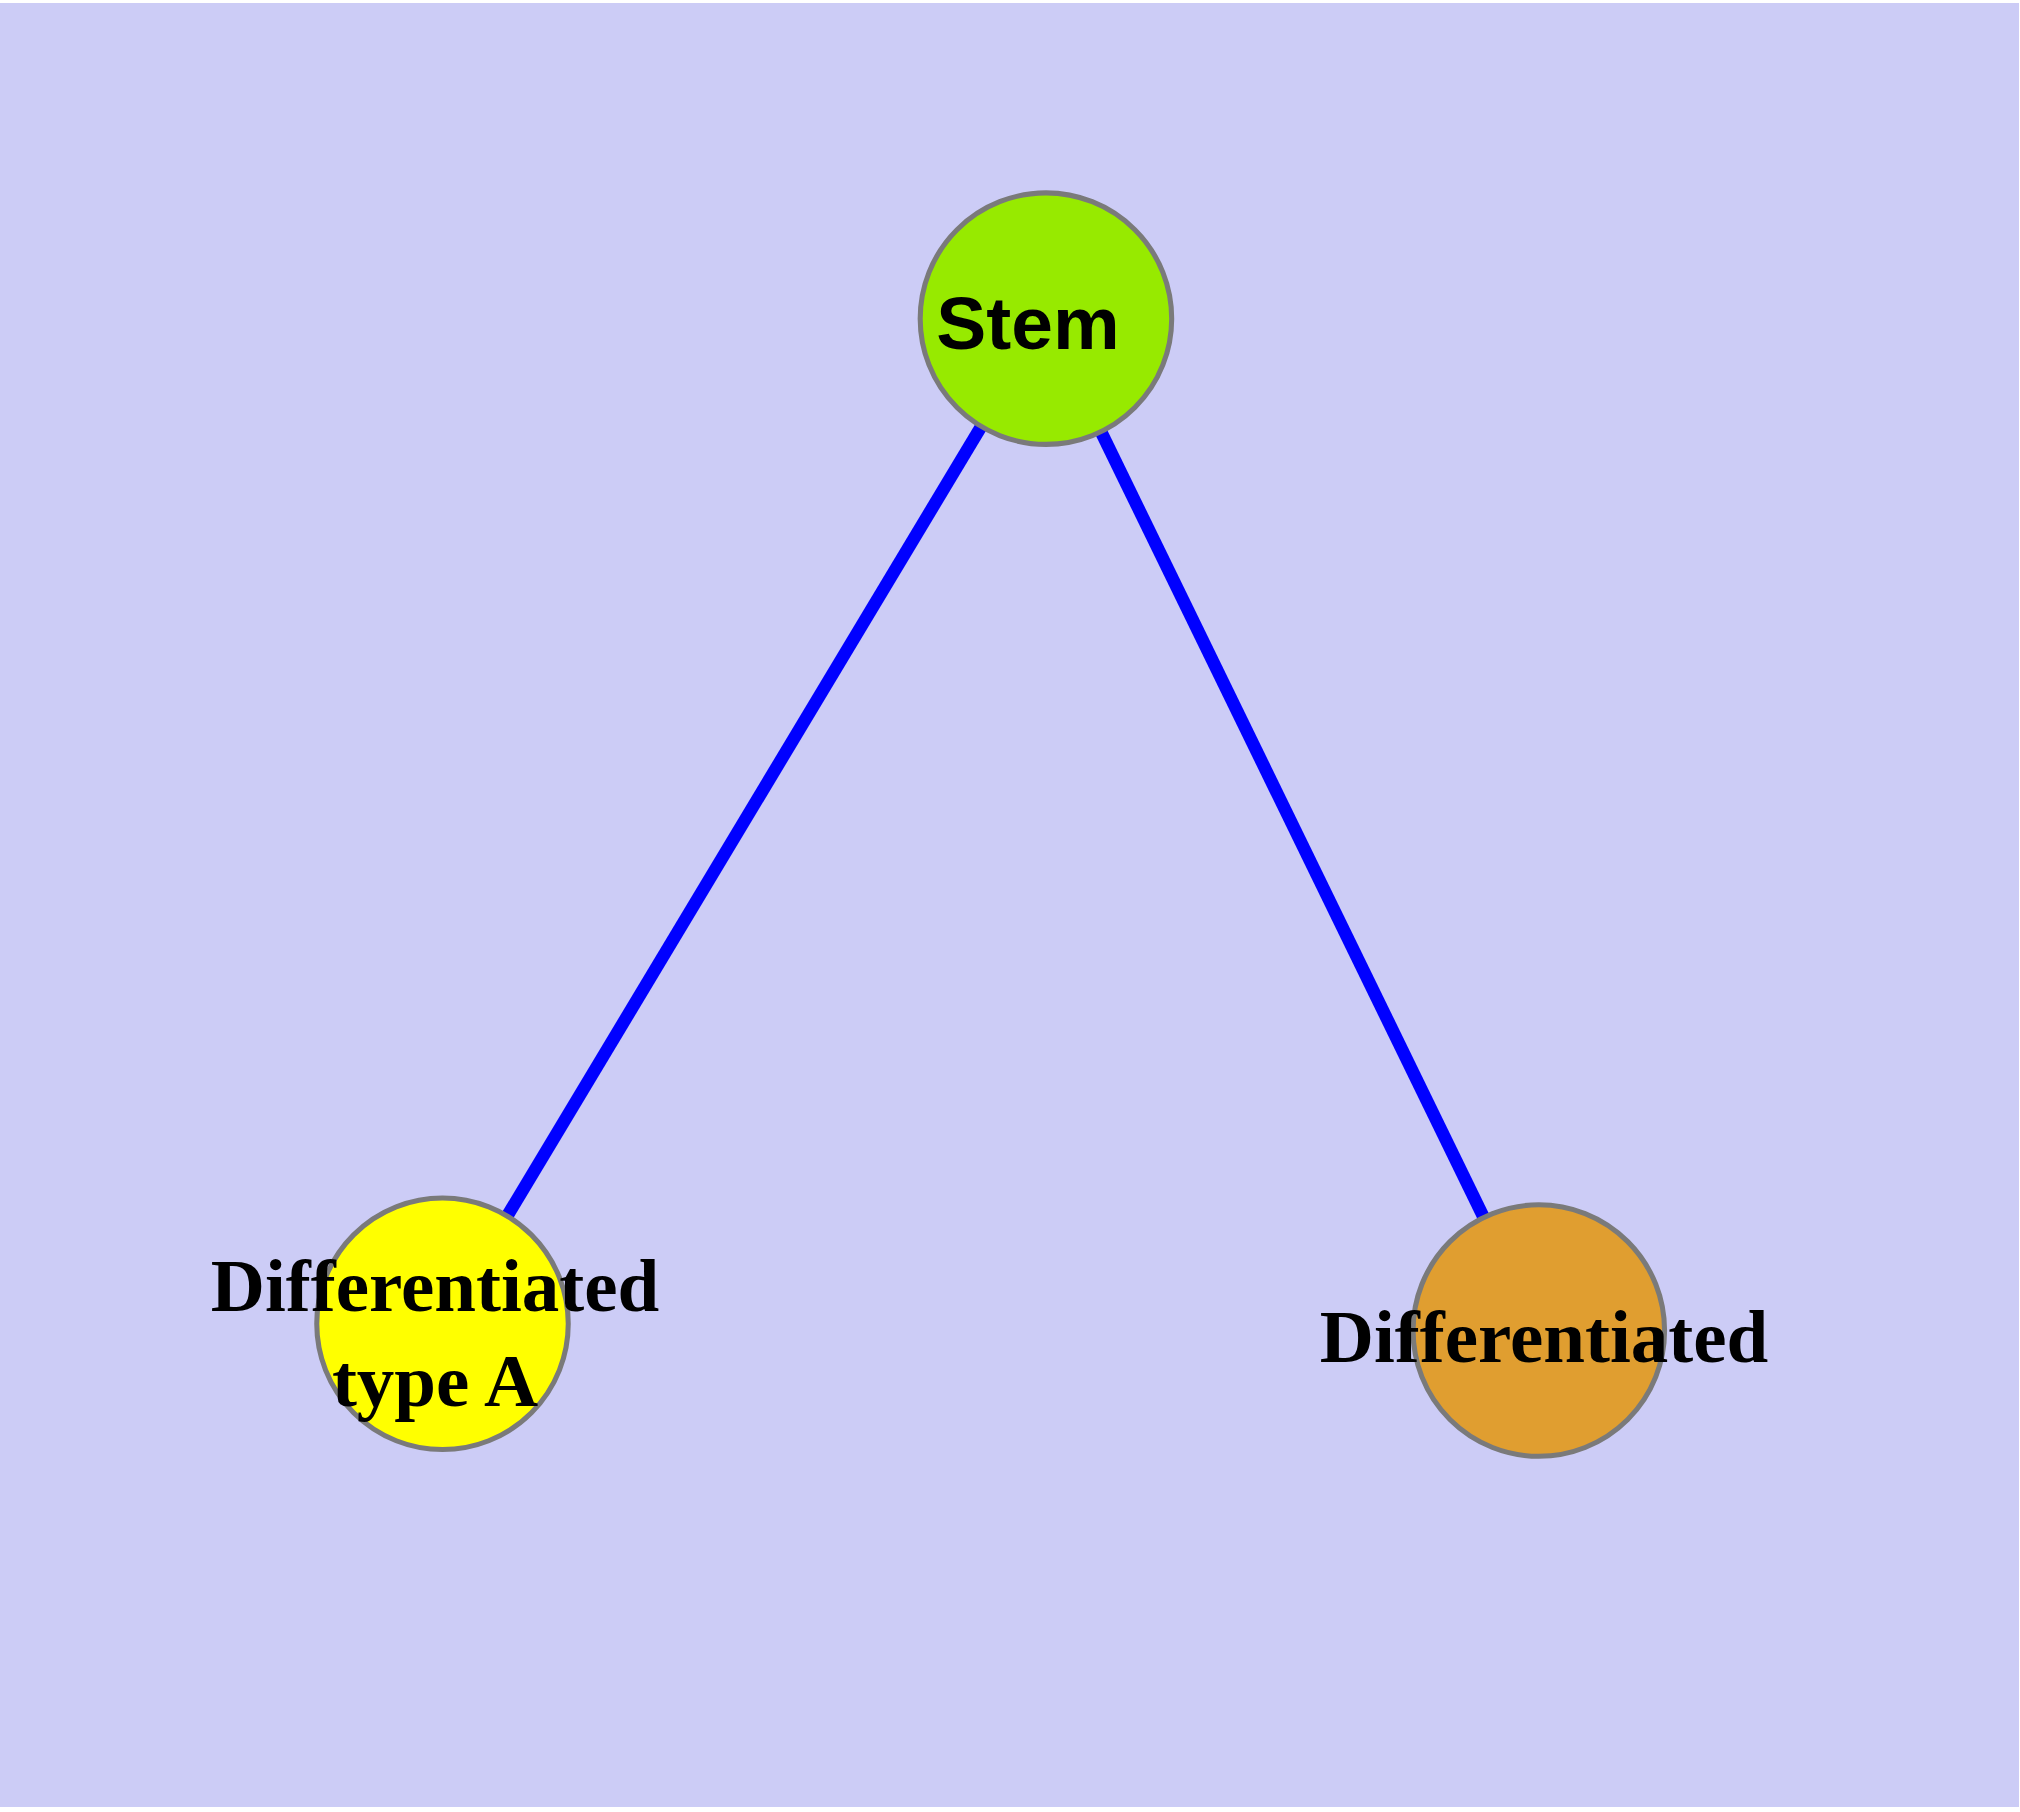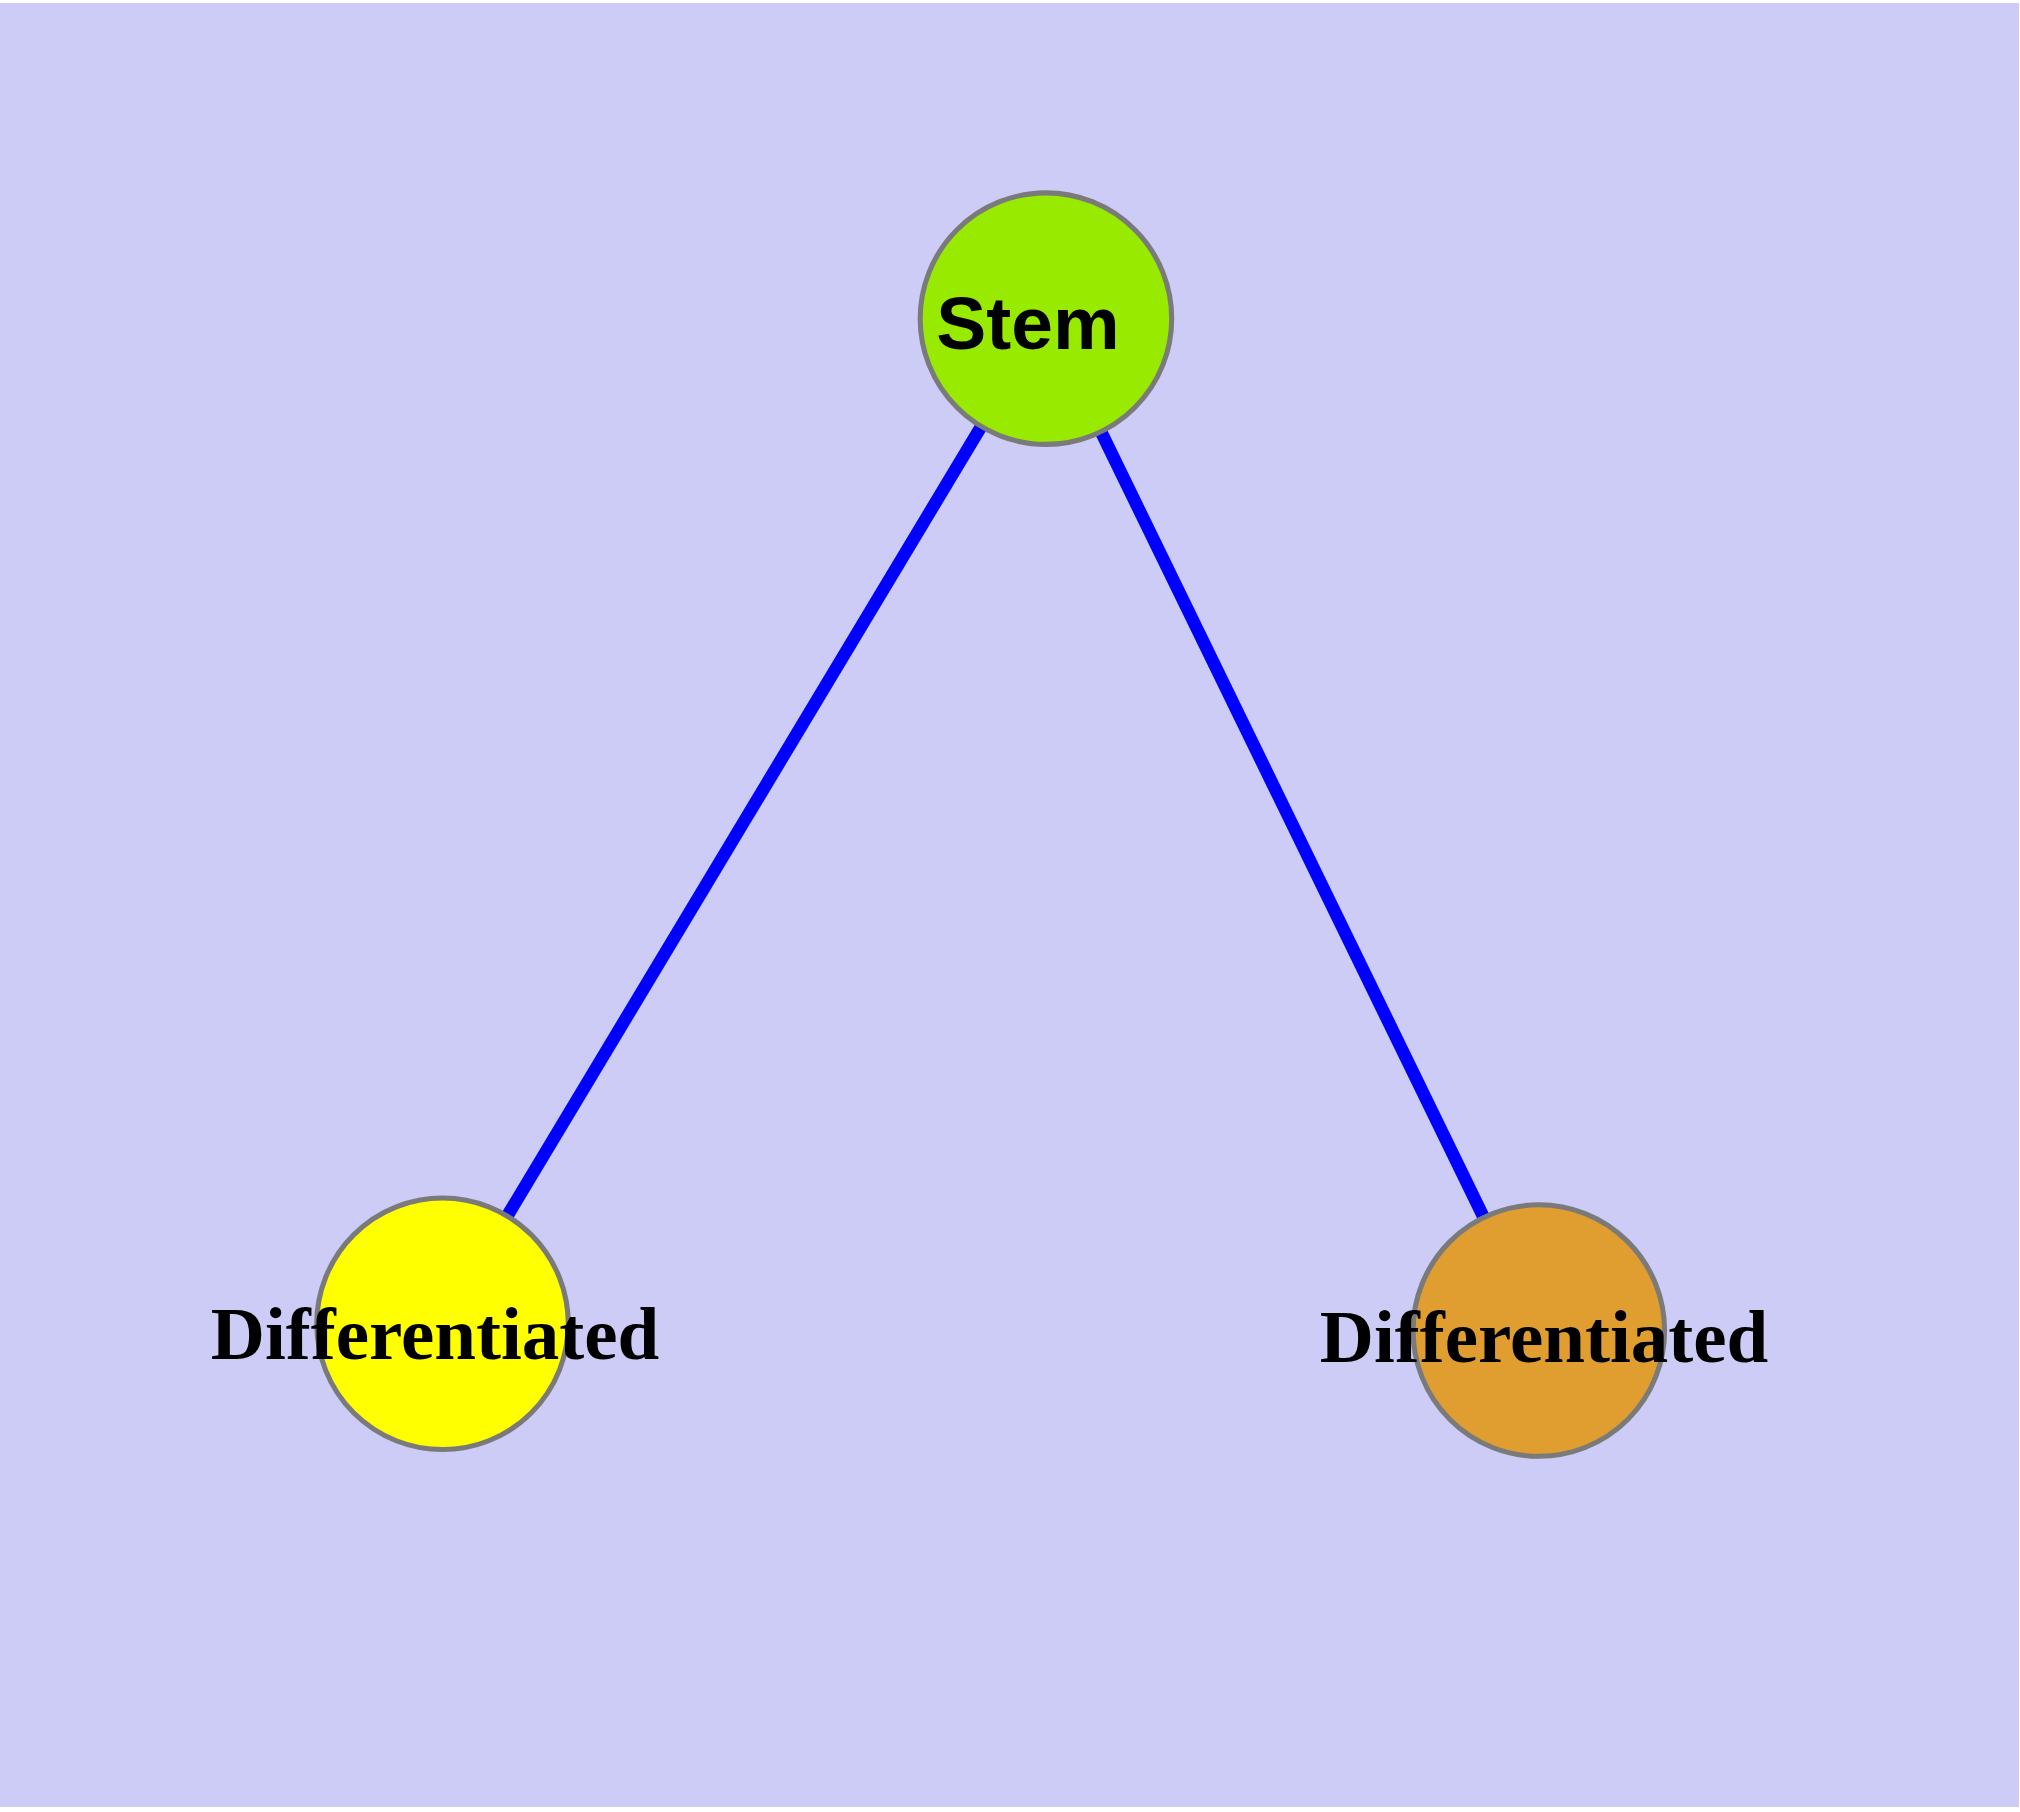--- a/index.html
+++ b/index.html
@@ -67,20 +67,21 @@
 
       <circle class="node-circle" cx="1235" cy="374" r="149" fill="#97ea00" stroke="#7a7a7a"></circle>
       <circle class="node-circle" cx="520" cy="1565" r="149" fill="#ffff00" stroke="#7a7a7a"></circle>
       <circle class="node-circle" cx="1819" cy="1573" r="149" fill="#e09e30" stroke="#7a7a7a"></circle>
     </svg>
 
     <div class="node-label" id="label-stem">Stem</div>
 
     <div class="node-label" id="label-typea">
       <span class="label-line">Differentiated</span>
+      <span class="label-line">type A</span>
     </div>
 
     <div class="node-label" id="label-typeb">
       <span class="label-line">Differentiated</span>
     </div>
 
   </div>
 </div>
 
 

